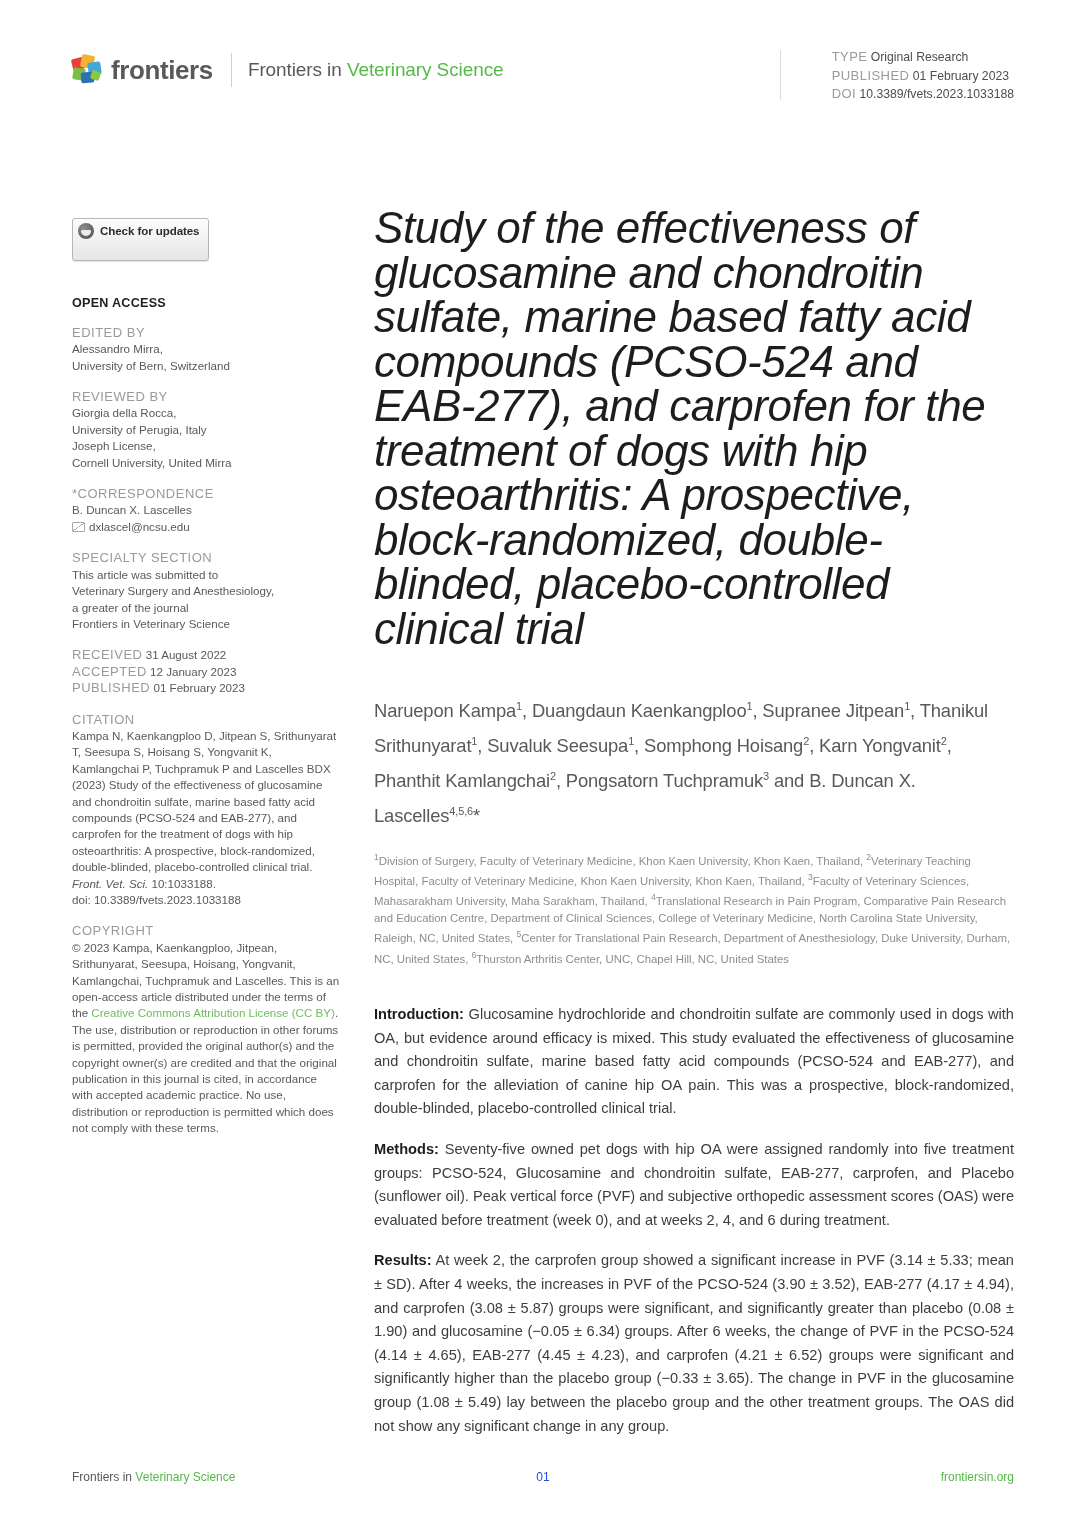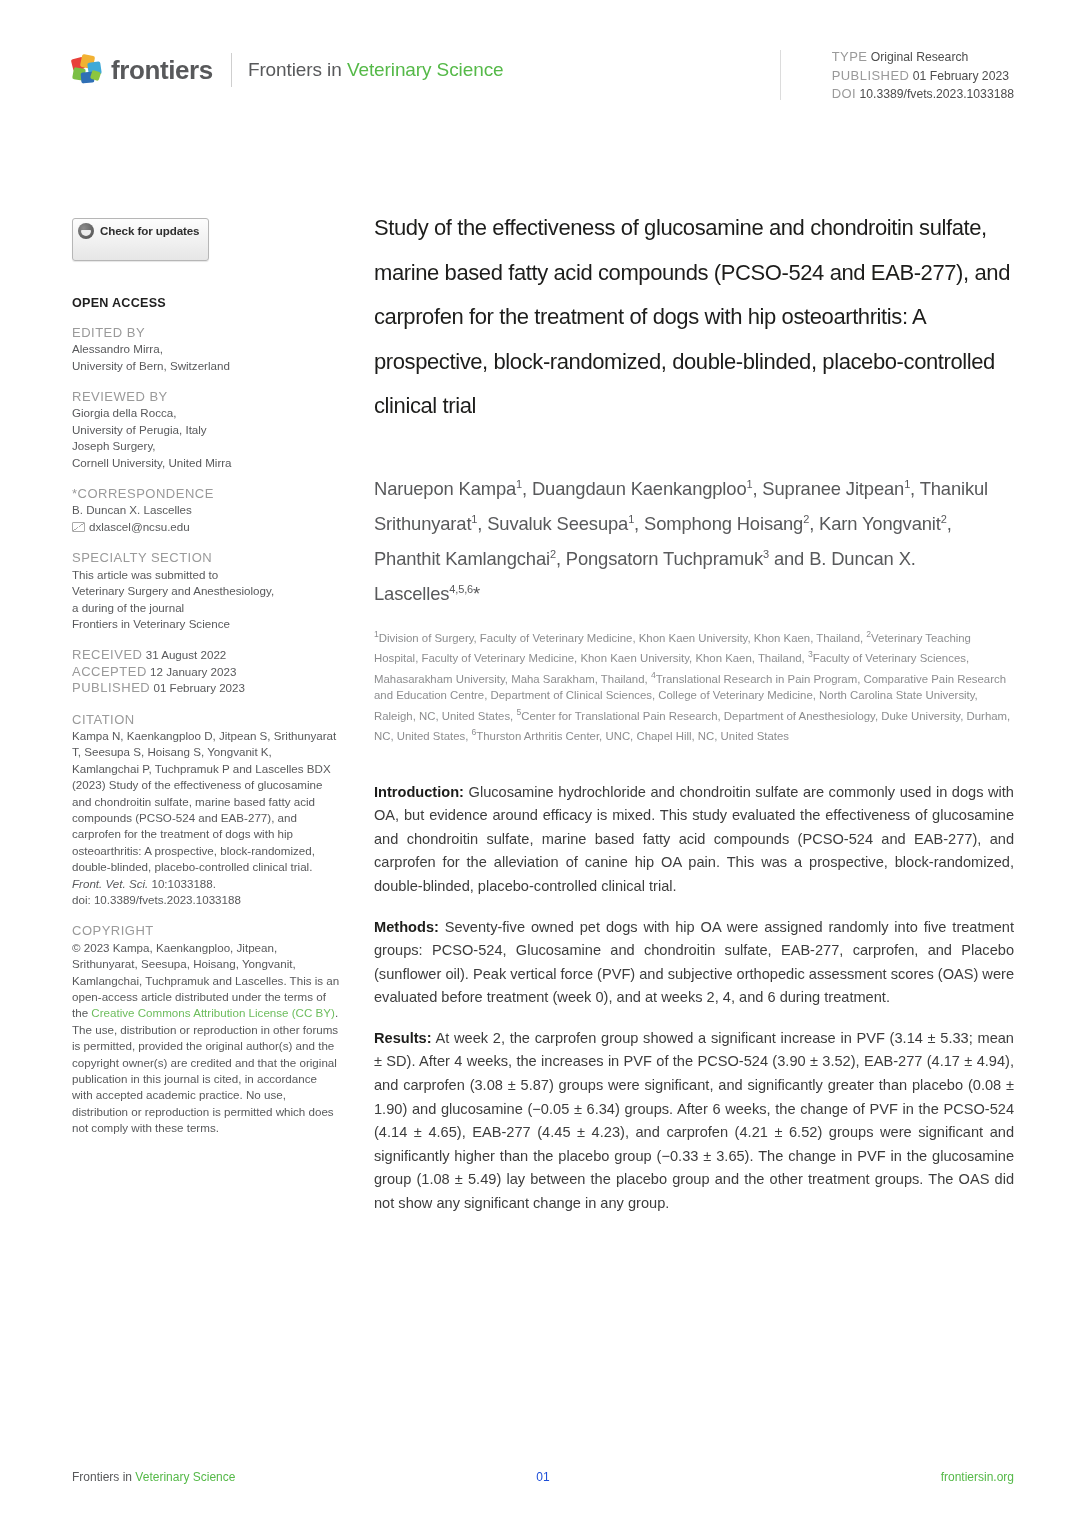--- a/index.html
+++ b/index.html
@@ -183,25 +183,26 @@
 
   
   .right-col {
     position: absolute;
     left: 374px;
     top: 206px;
     width: 640px;
   }
   h1.title {
     margin: 0;
-    font-size: 22px;
+    font-size: 44px;
     line-height: 44.5px;
     font-weight: normal;
     color: #1d1d1b;
     letter-spacing: -0.4px;
+    font-style: italic;
   }
   .authors {
     margin-top: 40px;
     font-size: 18.4px;
     line-height: 30px;
     color: #58595b;
     letter-spacing: -0.15px;
   }
   .authors sup { font-size: 11px; }
   .affil {
@@ -290,35 +291,35 @@
     <div class="blk">
       <span class="lbl">EDITED BY</span>
       <p>Alessandro Mirra,</p>
       <p>University of Bern, Switzerland</p>
     </div>
 
     <div class="blk">
       <span class="lbl">REVIEWED BY</span>
       <p>Giorgia della Rocca,</p>
       <p>University of Perugia, Italy</p>
-      <p>Joseph Surgery,</p>
+      <p>Joseph License,</p>
       <p>Cornell University, United Mirra</p>
     </div>
 
     <div class="blk">
       <span class="lbl">*CORRESPONDENCE</span>
       <p>B. Duncan X. Lascelles</p>
       <p><span class="mail-ico"></span><span>dxlascel@ncsu.edu</span></p>
     </div>
 
     <div class="blk">
       <span class="lbl">SPECIALTY SECTION</span>
       <p>This article was submitted to</p>
       <p>Veterinary Surgery and Anesthesiology,</p>
-      <p>a during of the journal</p>
+      <p>a greater of the journal</p>
       <p>Frontiers in Veterinary Science</p>
     </div>
 
     <div class="blk">
       <p><span class="lbl inline-lbl">RECEIVED</span> <span>31 August 2022</span></p>
       <p><span class="lbl inline-lbl">ACCEPTED</span> <span>12 January 2023</span></p>
       <p><span class="lbl inline-lbl">PUBLISHED</span> <span>01 February 2023</span></p>
     </div>
 
     <div class="blk">

